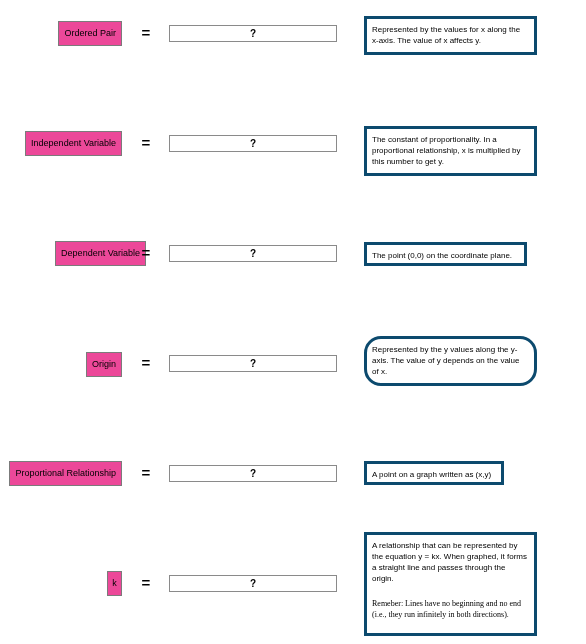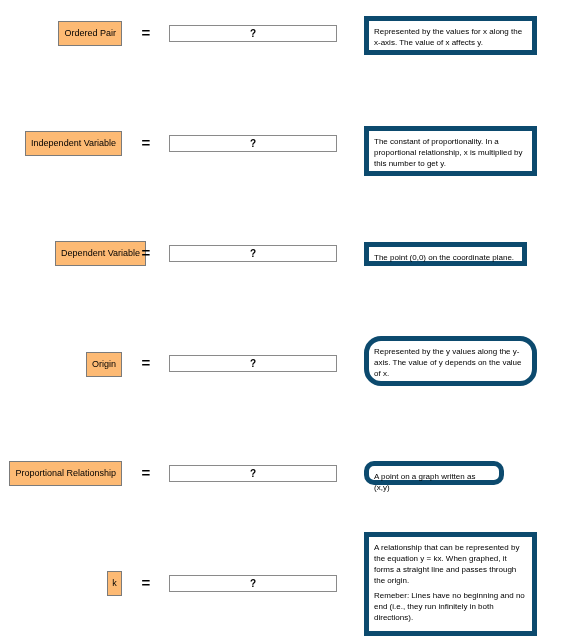--- a/index.html
+++ b/index.html
@@ -32,21 +32,21 @@
 
   
   .term-cell {
     position: absolute;
     right: 464px;          
     display: flex;
     justify-content: flex-end;
   }
   .term-box {
     border: 1px solid #7b7b7b;
-    background: #fdba74;
+    background: #ec4899;
     font-size: 9px;
     line-height: 11px;
     padding: 6px 5px 6px 5px;
     white-space: nowrap;
     text-align: center;
     box-sizing: border-box;
     min-height: 24px;
     display: flex;
     align-items: center;
     justify-content: center;
@@ -82,33 +82,34 @@
     font-size: 10px;
     font-weight: bold;
     line-height: 15px;
     color: #000000;
   }
 
   
   .def-box {
     position: absolute;
     left: 364px;
-    border: 5px solid #0c4a6e;
+    border: 3px solid #0c4a6e;
     background: #ffffff;
     box-sizing: border-box;
     font-size: 8px;
     line-height: 11px;
     padding: 5px 6px 5px 5px;
     color: #000000;
   }
   .def-box p {
     margin: 0;
   }
   .def-box p + p {
-    margin-top: 4px;
+    margin-top: 14px;
+    font-family: Liberation Serif, serif;
   }
 </style>
 </head>
 <body>
 
 <div id="worksheet">
 
   <div class="row" style="top:0px;height:110px;">
     <div class="term-cell" style="top:21px;">
       <div class="term-box">Ordered Pair</div>
@@ -152,21 +153,21 @@
       <p>Represented by the y values along the y-axis. The value of y depends on the value of x.</p>
     </div>
   </div>
 
   <div class="row" style="top:440px;height:110px;">
     <div class="term-cell" style="top:21px;">
       <div class="term-box">Proportional Relationship</div>
     </div>
     <div class="equals" style="top:25px;">=</div>
     <div class="answer-box" style="top:25px;">?</div>
-    <div class="def-box" style="top:21px;width:140px;height:24px;border-radius:10px;">
+    <div class="def-box" style="top:21px;width:140px;height:24px;">
       <p>A point on a graph written as (x,y)</p>
     </div>
   </div>
 
   <div class="row" style="top:550px;height:94px;">
     <div class="term-cell" style="top:21px;">
       <div class="term-box narrow">k</div>
     </div>
     <div class="equals" style="top:25px;">=</div>
     <div class="answer-box" style="top:25px;">?</div>

